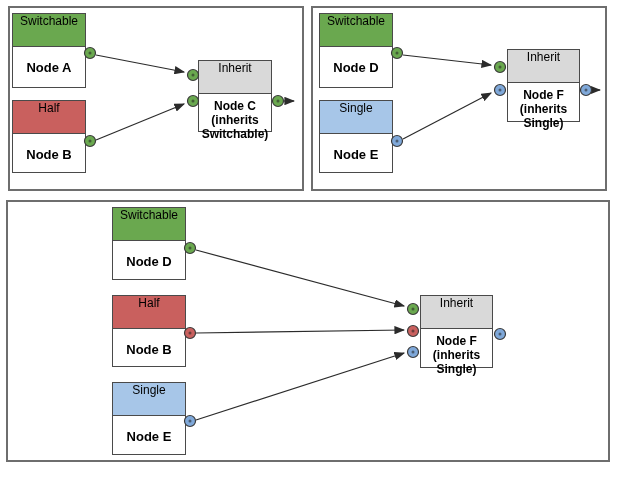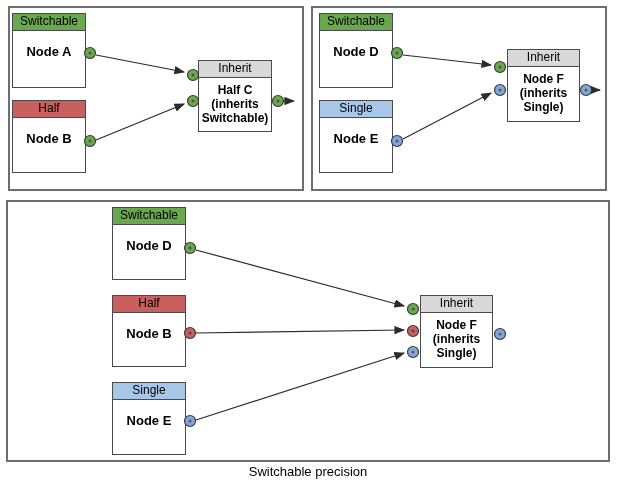--- a/index.html
+++ b/index.html
@@ -22,21 +22,21 @@
     background: #ffffff;
   }
   .node {
     position: absolute;
     box-sizing: border-box;
     border: 1.5px solid #4a4a4a;
     background: #ffffff;
   }
   .node-header {
     box-sizing: border-box;
-    height: 17px;
+    height: 33px;
     line-height: 15px;
     text-align: center;
     font-size: 12px;
     color: #000000;
     border-bottom: 1.5px solid #4a4a4a;
     overflow: hidden;
   }
   .node-body {
     text-align: center;
     color: #000000;
@@ -60,40 +60,39 @@
     position: absolute;
     text-align: center;
     font-size: 13px;
     color: #000000;
   }
 </style>
 </head>
 <body>
 
 <div id="stage">
-  <div class="caption" style="left: 6px; top: 464px; width: 604px;">Switchable precision</div>
 <div class="panel" style="left: 8px; top: 6px; width: 296px; height: 185px; border-color: rgb(110, 110, 110);"></div>
     <div class="panel" style="left: 311px; top: 6px; width: 296px; height: 185px; border-color: rgb(110, 110, 110);"></div>
     <div class="panel" style="left: 6px; top: 200px; width: 604px; height: 262px; border-color: rgb(110, 110, 110);"></div>
     <div class="node" style="left: 12px; top: 13px; width: 74px; height: 75px; border-color: rgb(74, 74, 74);">
       <div class="node-header" style="background: rgb(106, 168, 79); border-bottom-color: rgb(74, 74, 74);">Switchable</div>
       <div class="node-body">
         <div>Node A</div>
       </div>
     </div>
     <div class="node" style="left: 12px; top: 100px; width: 74px; height: 73px; border-color: rgb(74, 74, 74);">
       <div class="node-header" style="background: rgb(201, 96, 94); border-bottom-color: rgb(74, 74, 74);">Half</div>
       <div class="node-body">
         <div>Node B</div>
       </div>
     </div>
     <div class="node" style="left: 198px; top: 60px; width: 74px; height: 72px; border-color: rgb(74, 74, 74);">
       <div class="node-header" style="background: rgb(217, 217, 217); border-bottom-color: rgb(74, 74, 74);">Inherit</div>
       <div class="node-body multi">
-        <div>Half C</div>
+        <div>Node C</div>
         <div>(inherits</div>
         <div>Switchable)</div>
       </div>
     </div>
     <div class="node" style="left: 319px; top: 13px; width: 74px; height: 75px; border-color: rgb(74, 74, 74);">
       <div class="node-header" style="background: rgb(106, 168, 79); border-bottom-color: rgb(74, 74, 74);">Switchable</div>
       <div class="node-body">
         <div>Node D</div>
       </div>
     </div>

